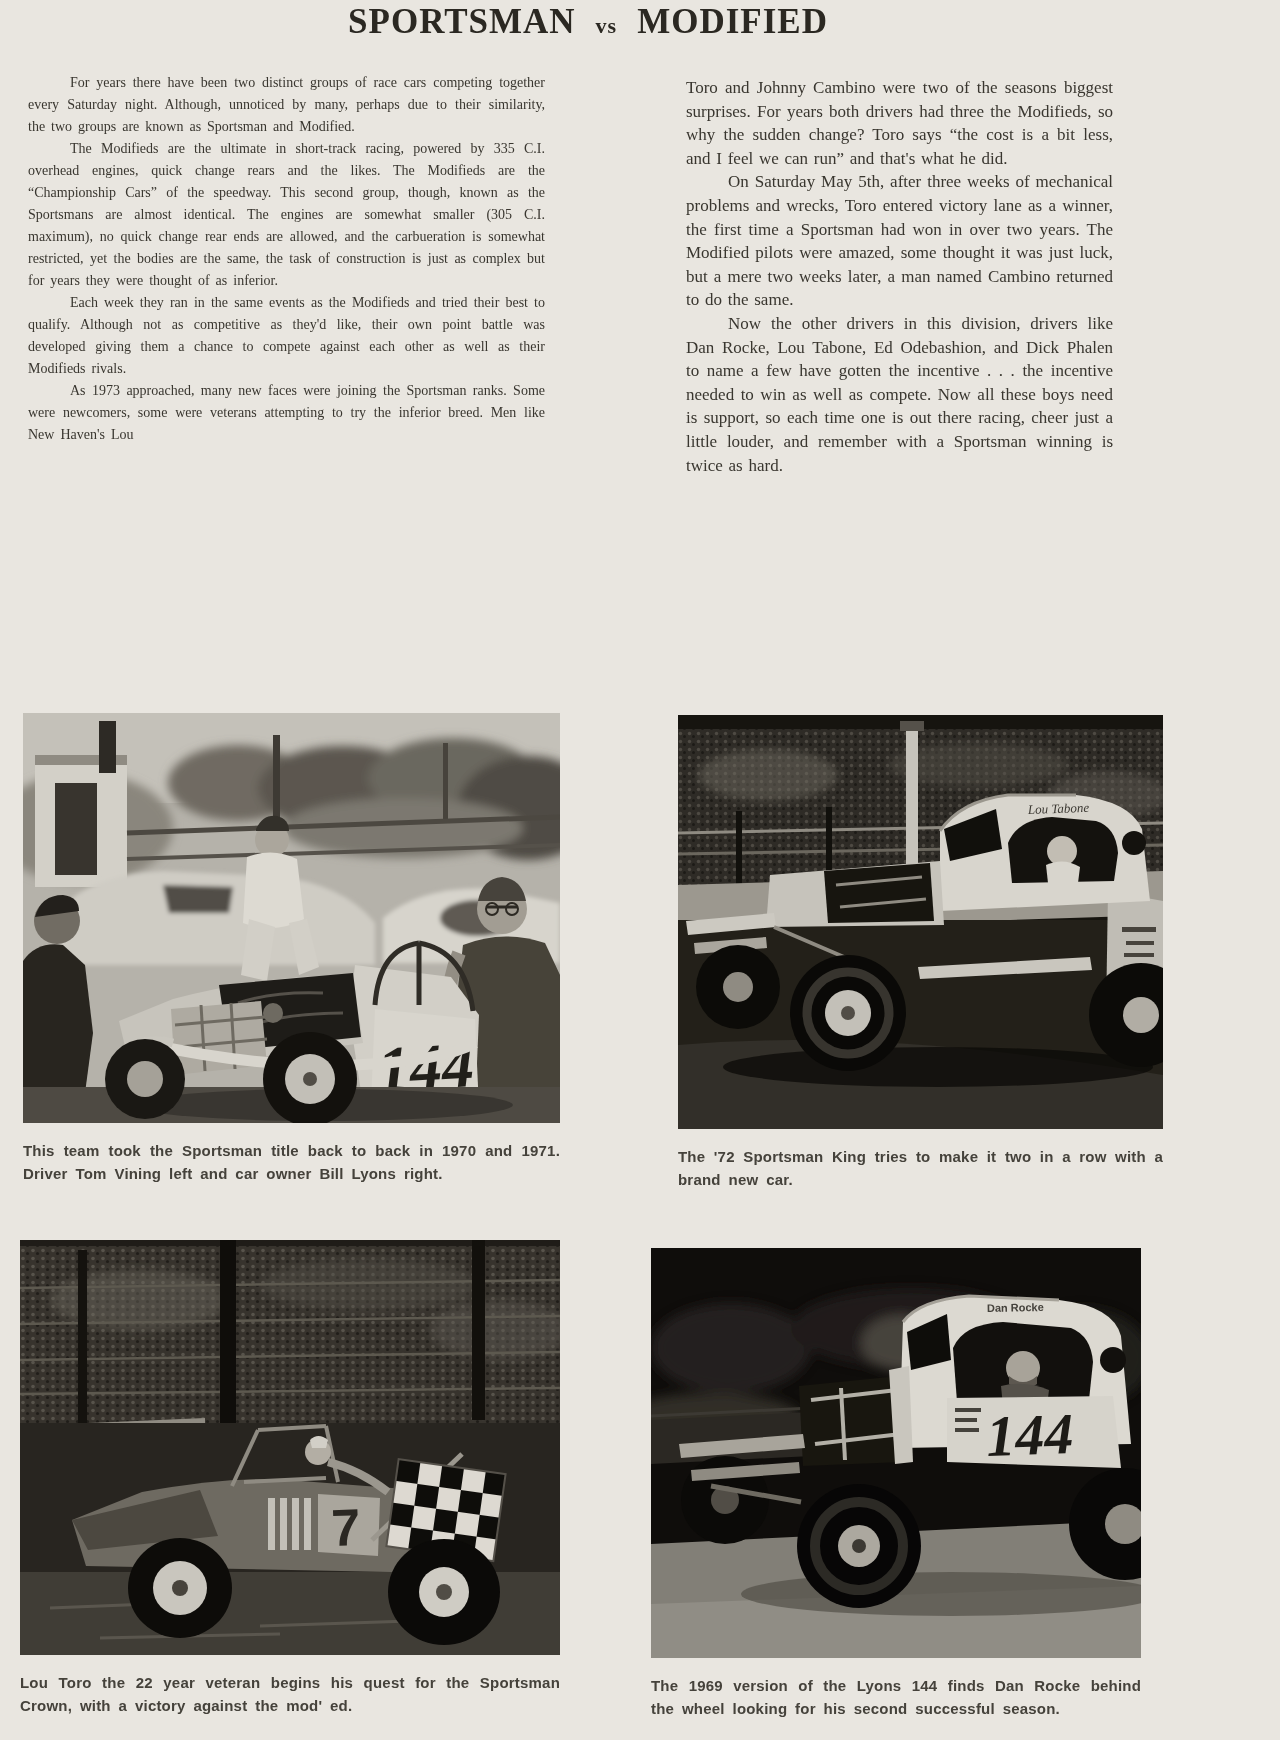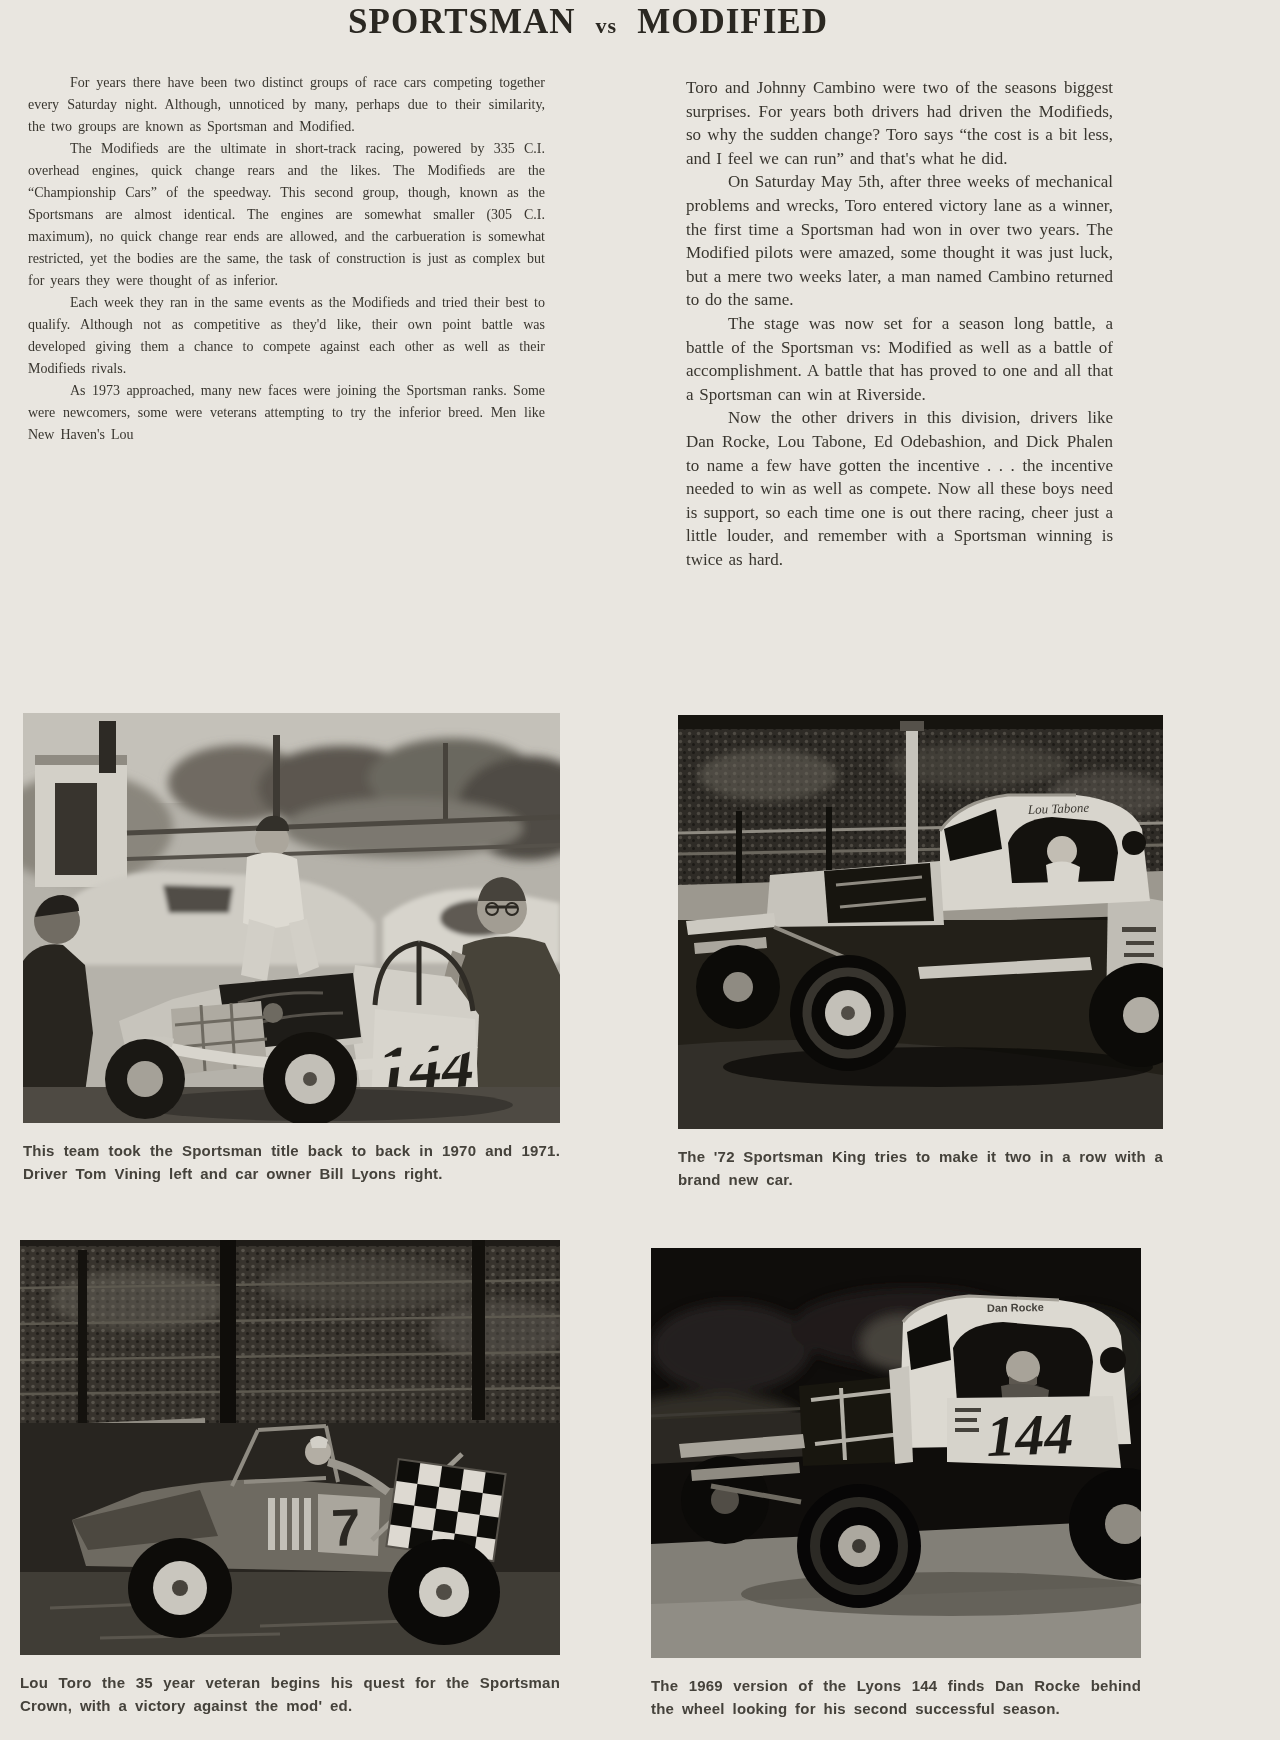--- a/index.html
+++ b/index.html
@@ -68,23 +68,22 @@
   <h1 class="title"><span class="big">SPORTSMAN</span><span class="vs">vs</span><span class="big">MODIFIED</span></h1>
 
   <div class="col col-left">
     <p class="indent">For years there have been two distinct groups of race cars competing together every Saturday night. Although, unnoticed by many, perhaps due to their similarity, the two groups are known as Sportsman and Modified.</p>
     <p class="indent">The Modifieds are the ultimate in short-track racing, powered by 335 C.I. overhead engines, quick change rears and the likes. The Modifieds are the “Championship Cars” of the speedway. This second group, though, known as the Sportsmans are almost identical. The engines are somewhat smaller (305 C.I. maximum), no quick change rear ends are allowed, and the carbueration is somewhat restricted, yet the bodies are the same, the task of construction is just as complex but for years they were thought of as inferior.</p>
     <p class="indent">Each week they ran in the same events as the Modifieds and tried their best to qualify. Although not as competitive as they'd like, their own point battle was developed giving them a chance to compete against each other as well as their Modifieds rivals.</p>
     <p class="indent">As 1973 approached, many new faces were joining the Sportsman ranks. Some were newcomers, some were veterans attempting to try the inferior breed. Men like New Haven's Lou</p>
   </div>
 
   <div class="col col-right">
-    <p>Toro and Johnny Cambino were two of the seasons biggest surprises. For years both drivers had driven the Modifieds, so why the sudden change? Toro says “the cost is a bit less, and I feel we can run” and that's what he did.</p>
+    <p>Toro and Johnny Cambino were two of the seasons biggest surprises. For years both drivers had three the Modifieds, so why the sudden change? Toro says “the cost is a bit less, and I feel we can run” and that's what he did.</p>
     <p class="indent">On Saturday May 5th, after three weeks of mechanical problems and wrecks, Toro entered victory lane as a winner, the first time a Sportsman had won in over two years. The Modified pilots were amazed, some thought it was just luck, but a mere two weeks later, a man named Cambino returned to do the same.</p>
-    <p class="indent">The stage was now set for a season long battle, a battle of the Sportsman vs: Modified as well as a battle of accomplishment. A battle that has proved to one and all that a Sportsman can win at Riverside.</p>
     <p class="indent">Now the other drivers in this division, drivers like Dan Rocke, Lou Tabone, Ed Odebashion, and Dick Phalen to name a few have gotten the incentive . . . the incentive needed to win as well as compete. Now all these boys need is support, so each time one is out there racing, cheer just a little louder, and remember with a Sportsman winning is twice as hard.</p>
   </div>
 
   <figure class="fig1">
     <svg width="537" height="410" viewBox="0 0 537 410" role="img">
       <defs>
         <filter id="p1blur" x="-30%" y="-30%" width="160%" height="160%">
             <feGaussianBlur stdDeviation="5"></feGaussianBlur>
           </filter>
         <filter id="p1blur2" x="-30%" y="-30%" width="160%" height="160%">
@@ -320,21 +319,21 @@
         <g>
           <ellipse cx="160" cy="348" rx="52" ry="50" fill="#0d0c09"></ellipse>
           <circle cx="160" cy="348" r="27" fill="#c9c6be"></circle>
           <circle cx="160" cy="348" r="8" fill="#47433c"></circle>
           <ellipse cx="424" cy="352" rx="56" ry="53" fill="#0b0a08"></ellipse>
           <circle cx="424" cy="352" r="25" fill="#cfccc4"></circle>
           <circle cx="424" cy="352" r="8" fill="#514d46"></circle>
         </g>
       </g>
     </svg>
-    <figcaption>Lou Toro the 35 year veteran begins his quest for the Sportsman Crown, with a victory against the mod' ed.</figcaption>
+    <figcaption>Lou Toro the 22 year veteran begins his quest for the Sportsman Crown, with a victory against the mod' ed.</figcaption>
   </figure>
 
   <figure class="fig4">
     <svg width="490" height="410" viewBox="0 0 490 410" role="img">
       <defs>
         <filter id="p4blur" x="-30%" y="-30%" width="160%" height="160%">
             <feGaussianBlur stdDeviation="6"></feGaussianBlur>
           </filter>
       </defs>
       <rect width="490" height="410" fill="#0f0d0b"></rect>

